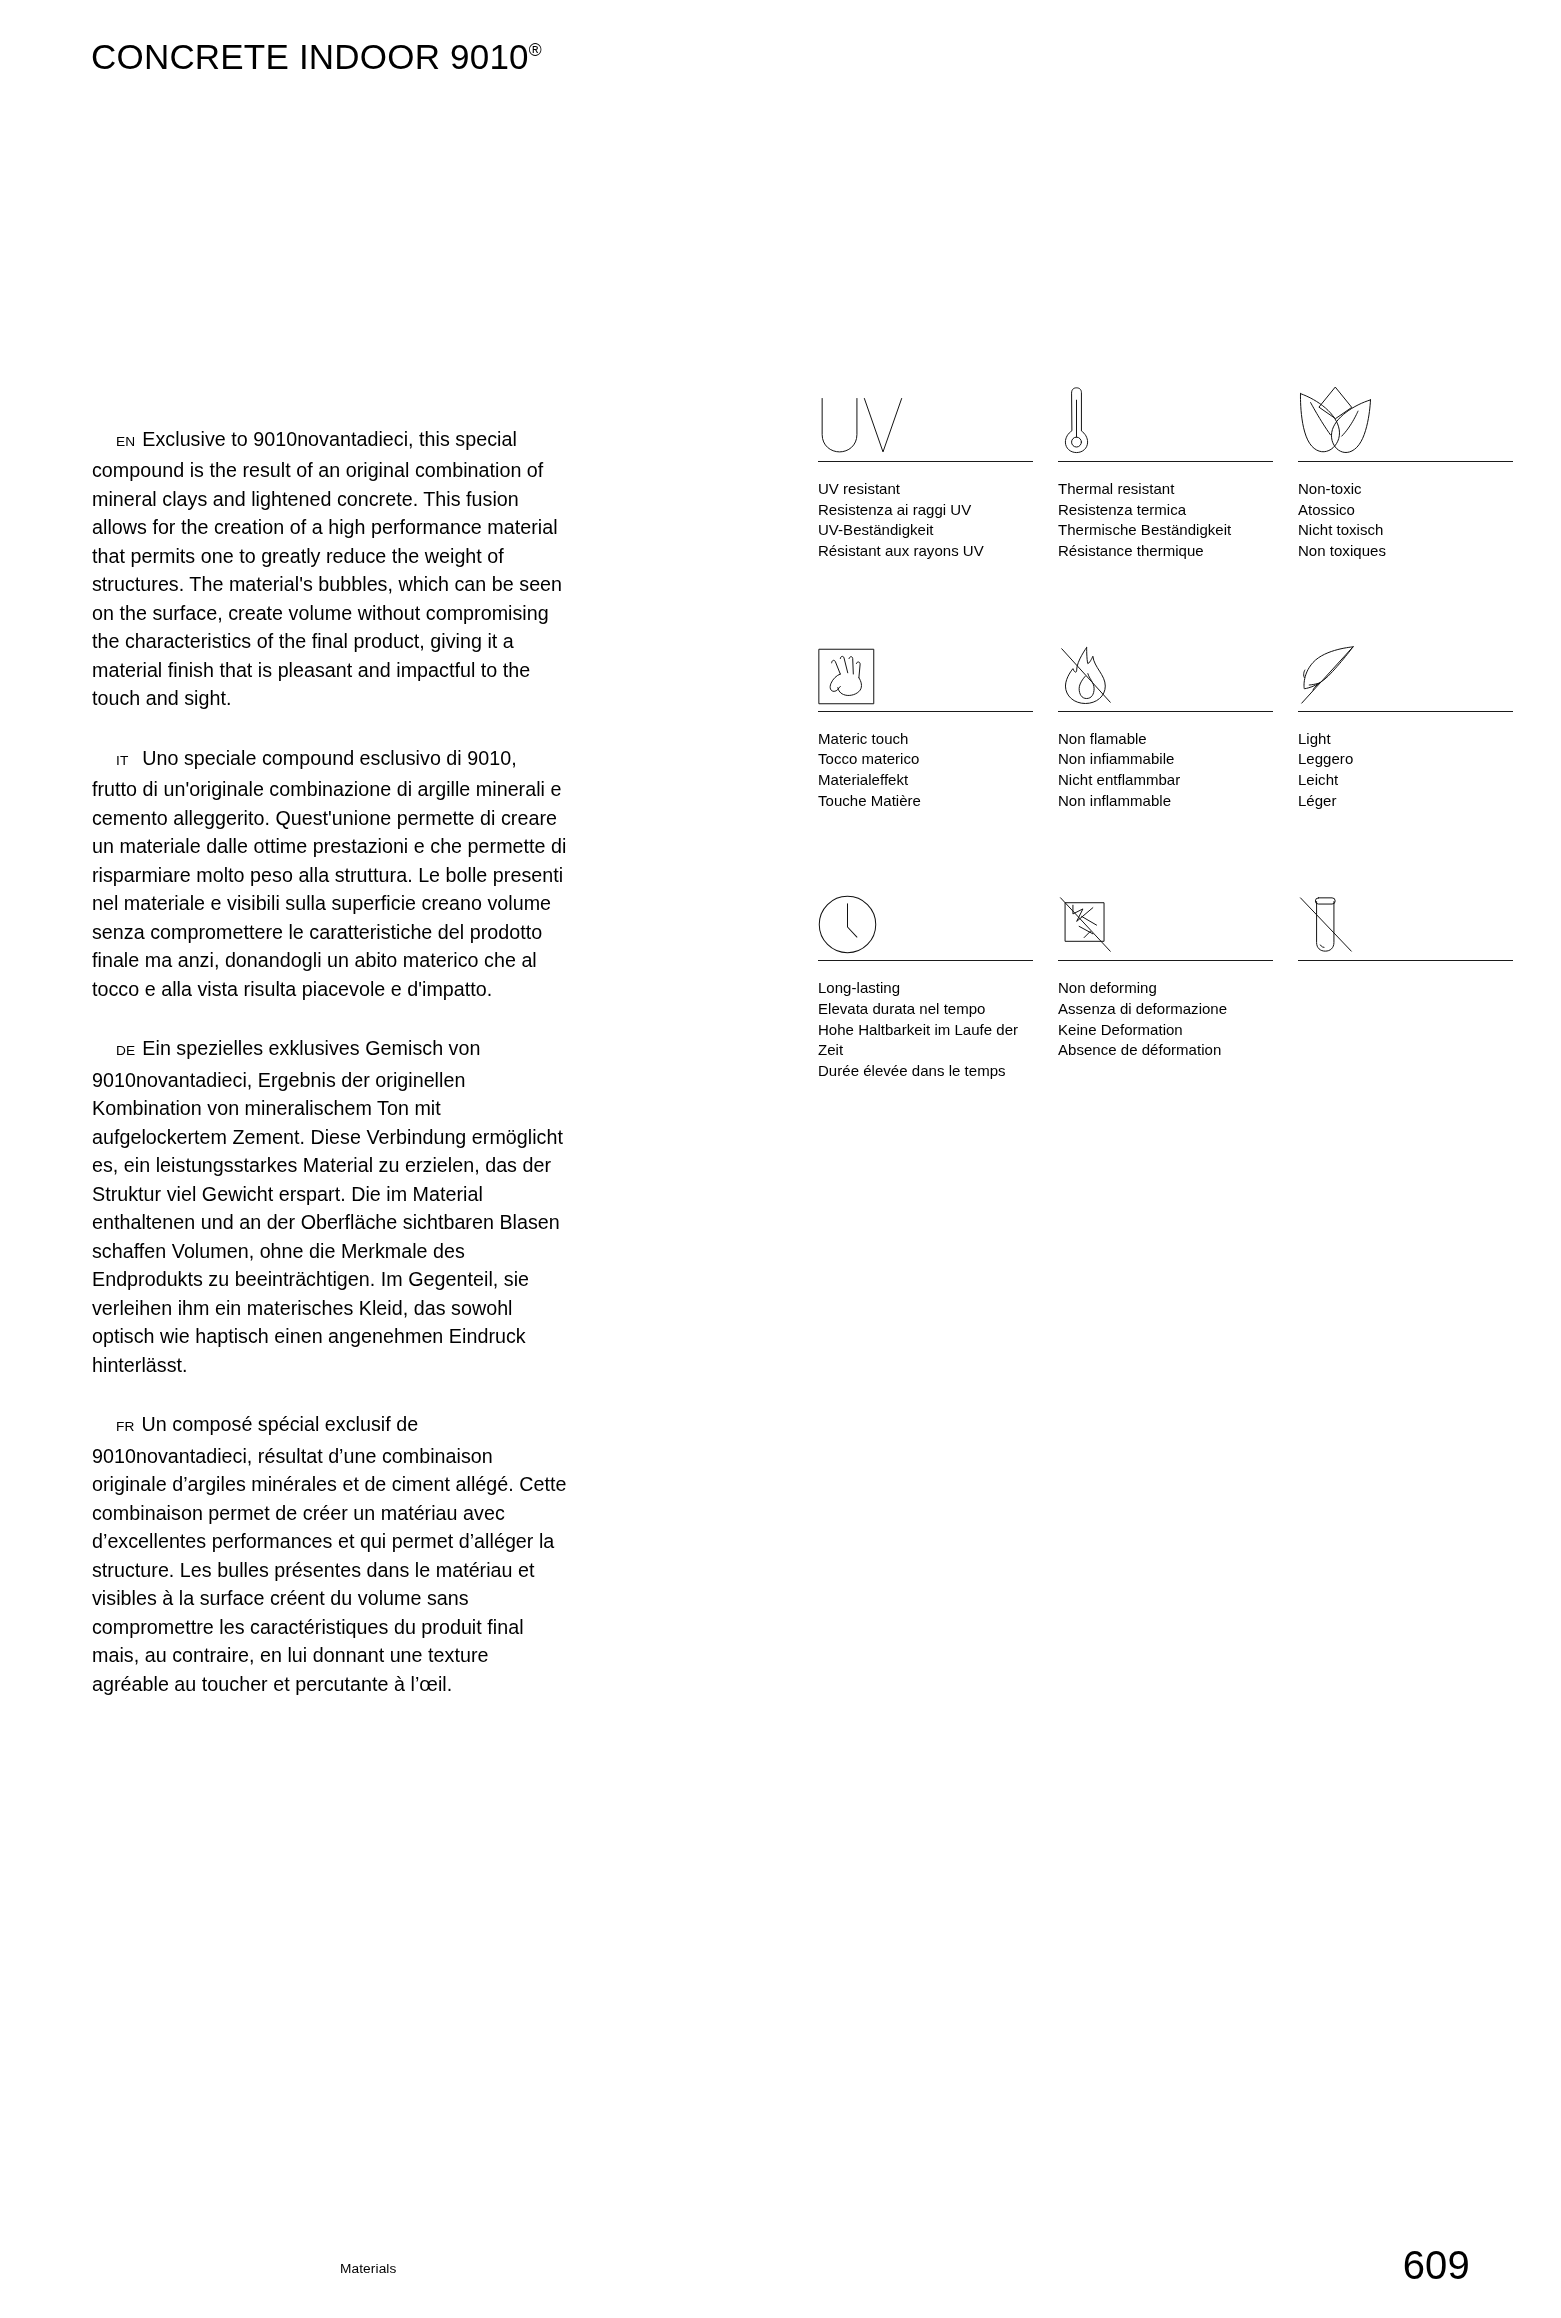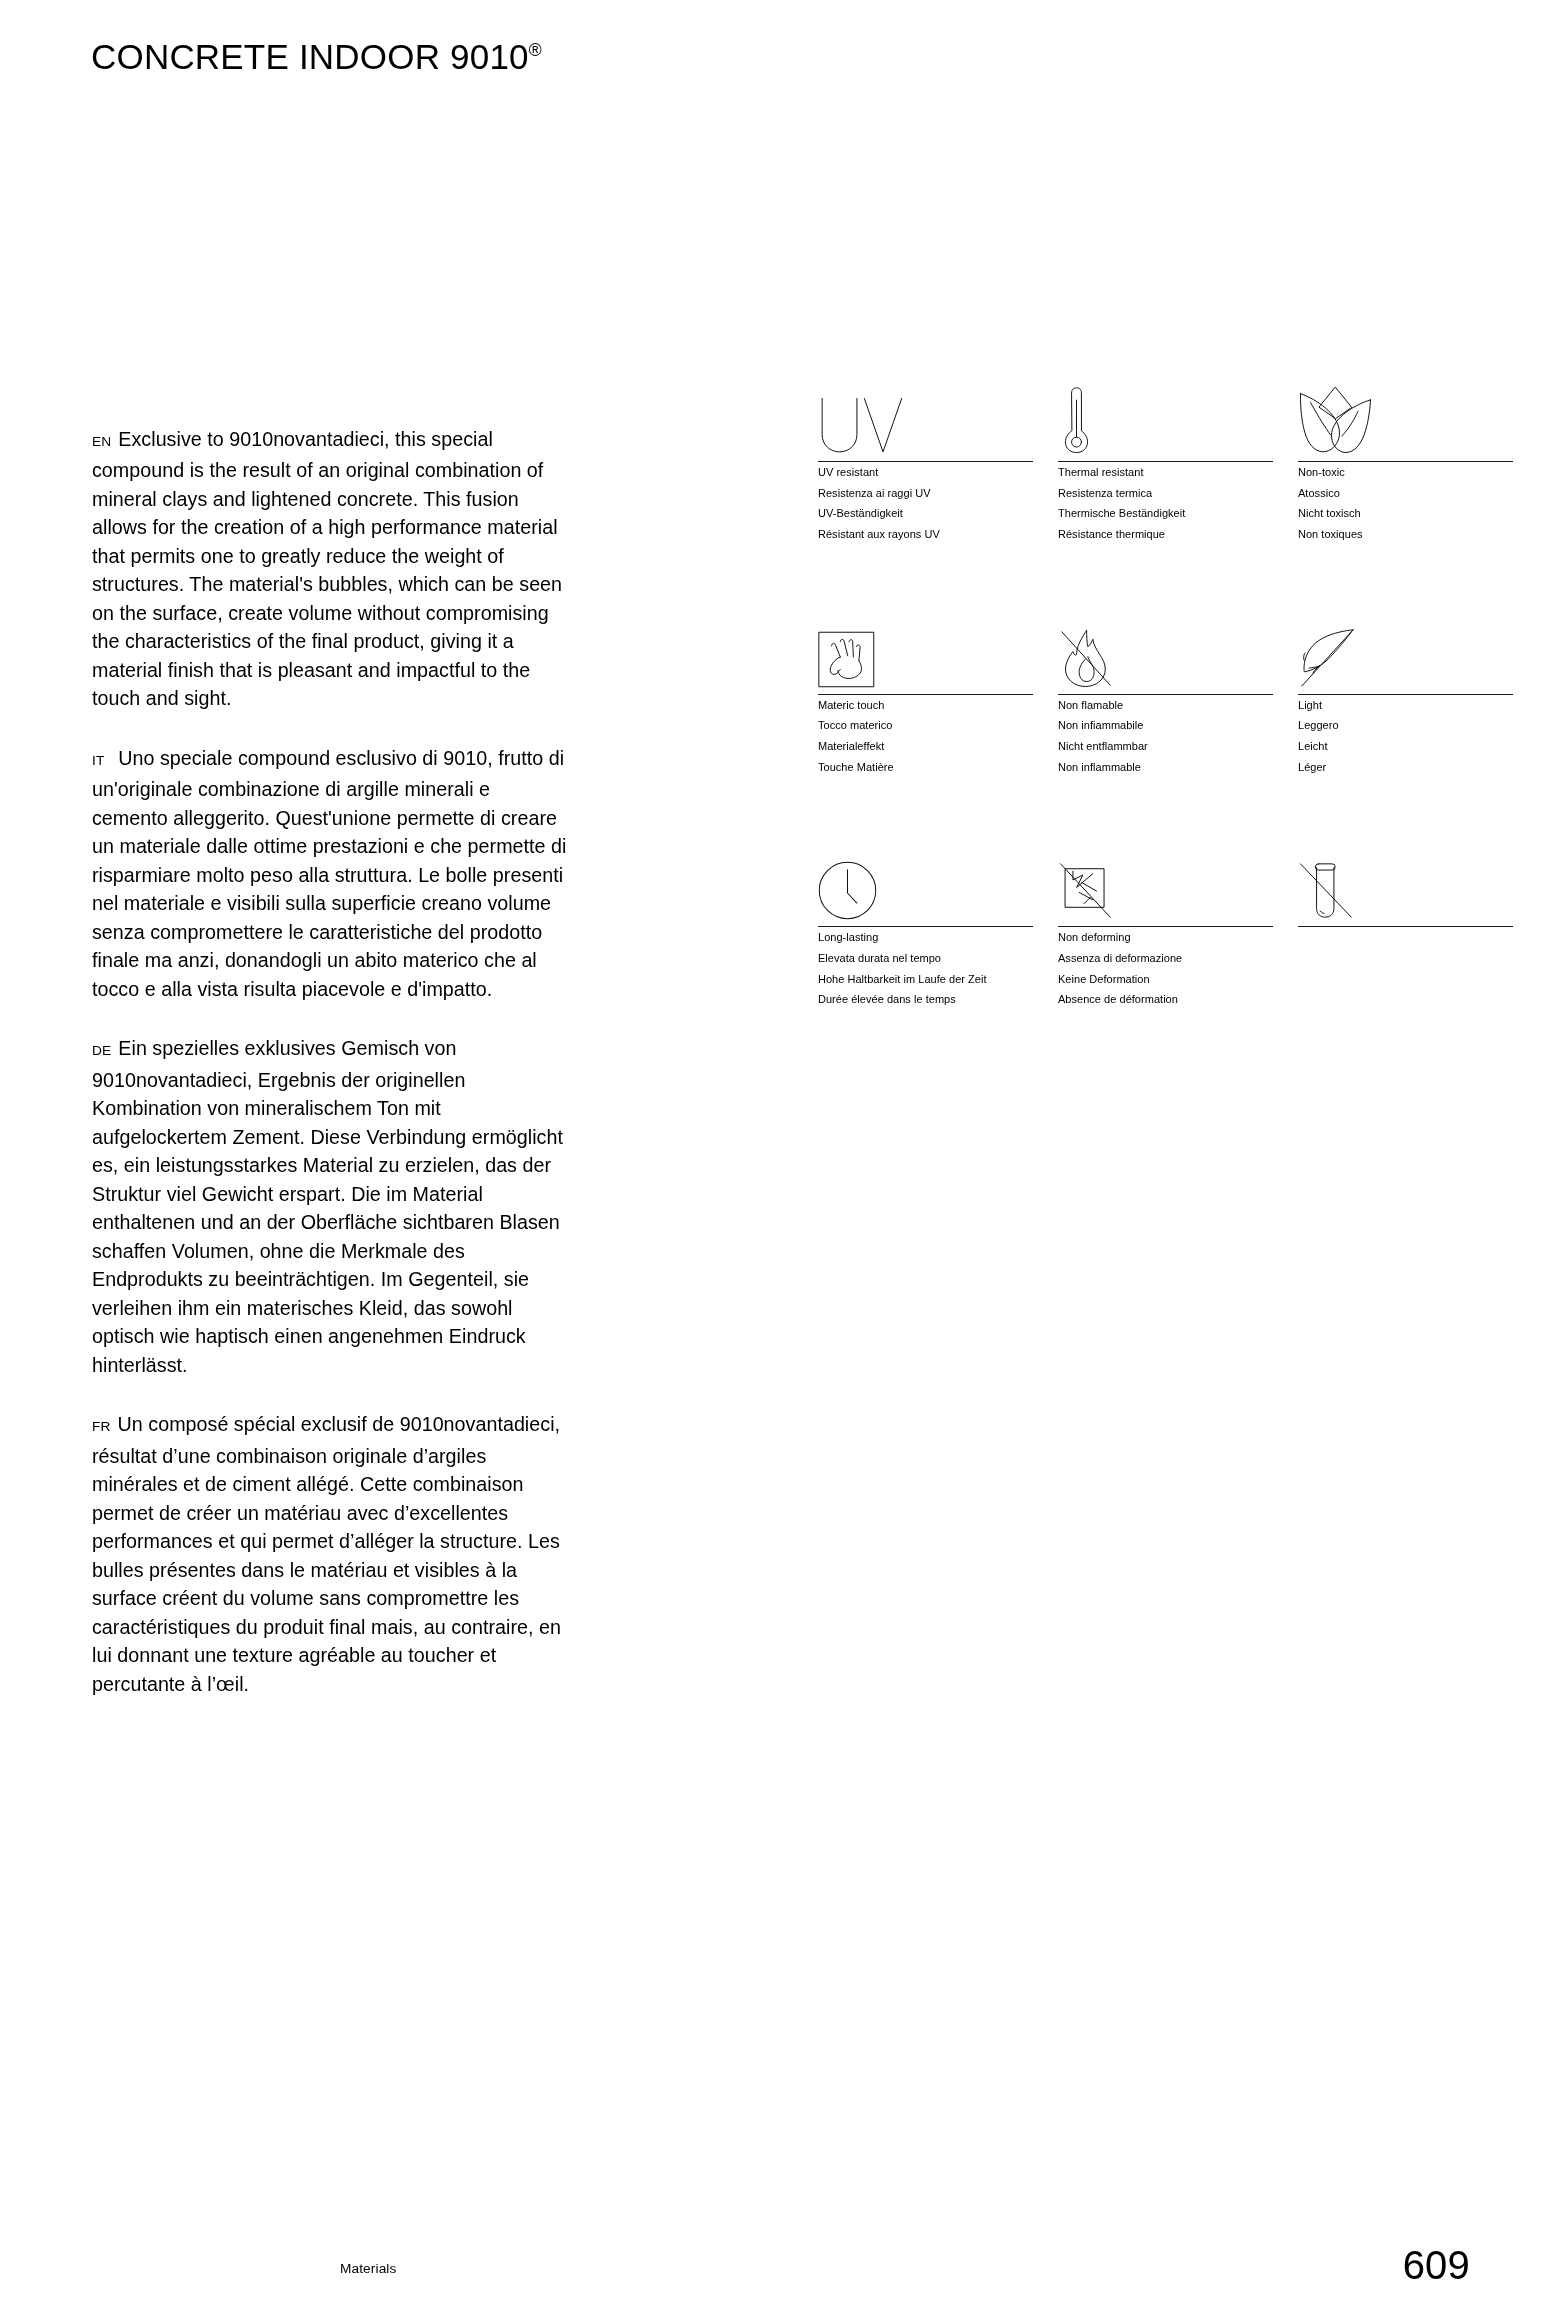--- a/index.html
+++ b/index.html
@@ -48,20 +48,21 @@
     font-size: 19.7px;
     line-height: 28.5px;
     text-align: left;
     letter-spacing: 0.03px;
   }
   .lang-block:last-child { margin-bottom: 0; }
   .lang-tag {
     font-size: 13.7px;
     letter-spacing: 0.2px;
     margin-right: 6.9px;
+    margin-left: 24px;
   }
   .lang-tag.wide { margin-right: 13.7px; }
 
   
   .feature-grid {
     position: absolute;
     left: 818px;
     top: 386px;
     width: 712px;
   }
@@ -87,21 +88,22 @@
     display: block;
     overflow: visible;
   }
   .icon-rule {
     width: 215px;
     height: 0;
     border-top: 1.5px solid #1a1a1a;
     margin-top: 6.2px;
   }
   .feature-labels {
-    font-size: 11px;
+    margin-top: 17px;
+    font-size: 15px;
     line-height: 20.6px;
     letter-spacing: 0.03px;
   }
   .feature-labels div { white-space: normal; }
 
   
   .footer-left {
     position: absolute;
     left: 340px;
     top: 2261px;

